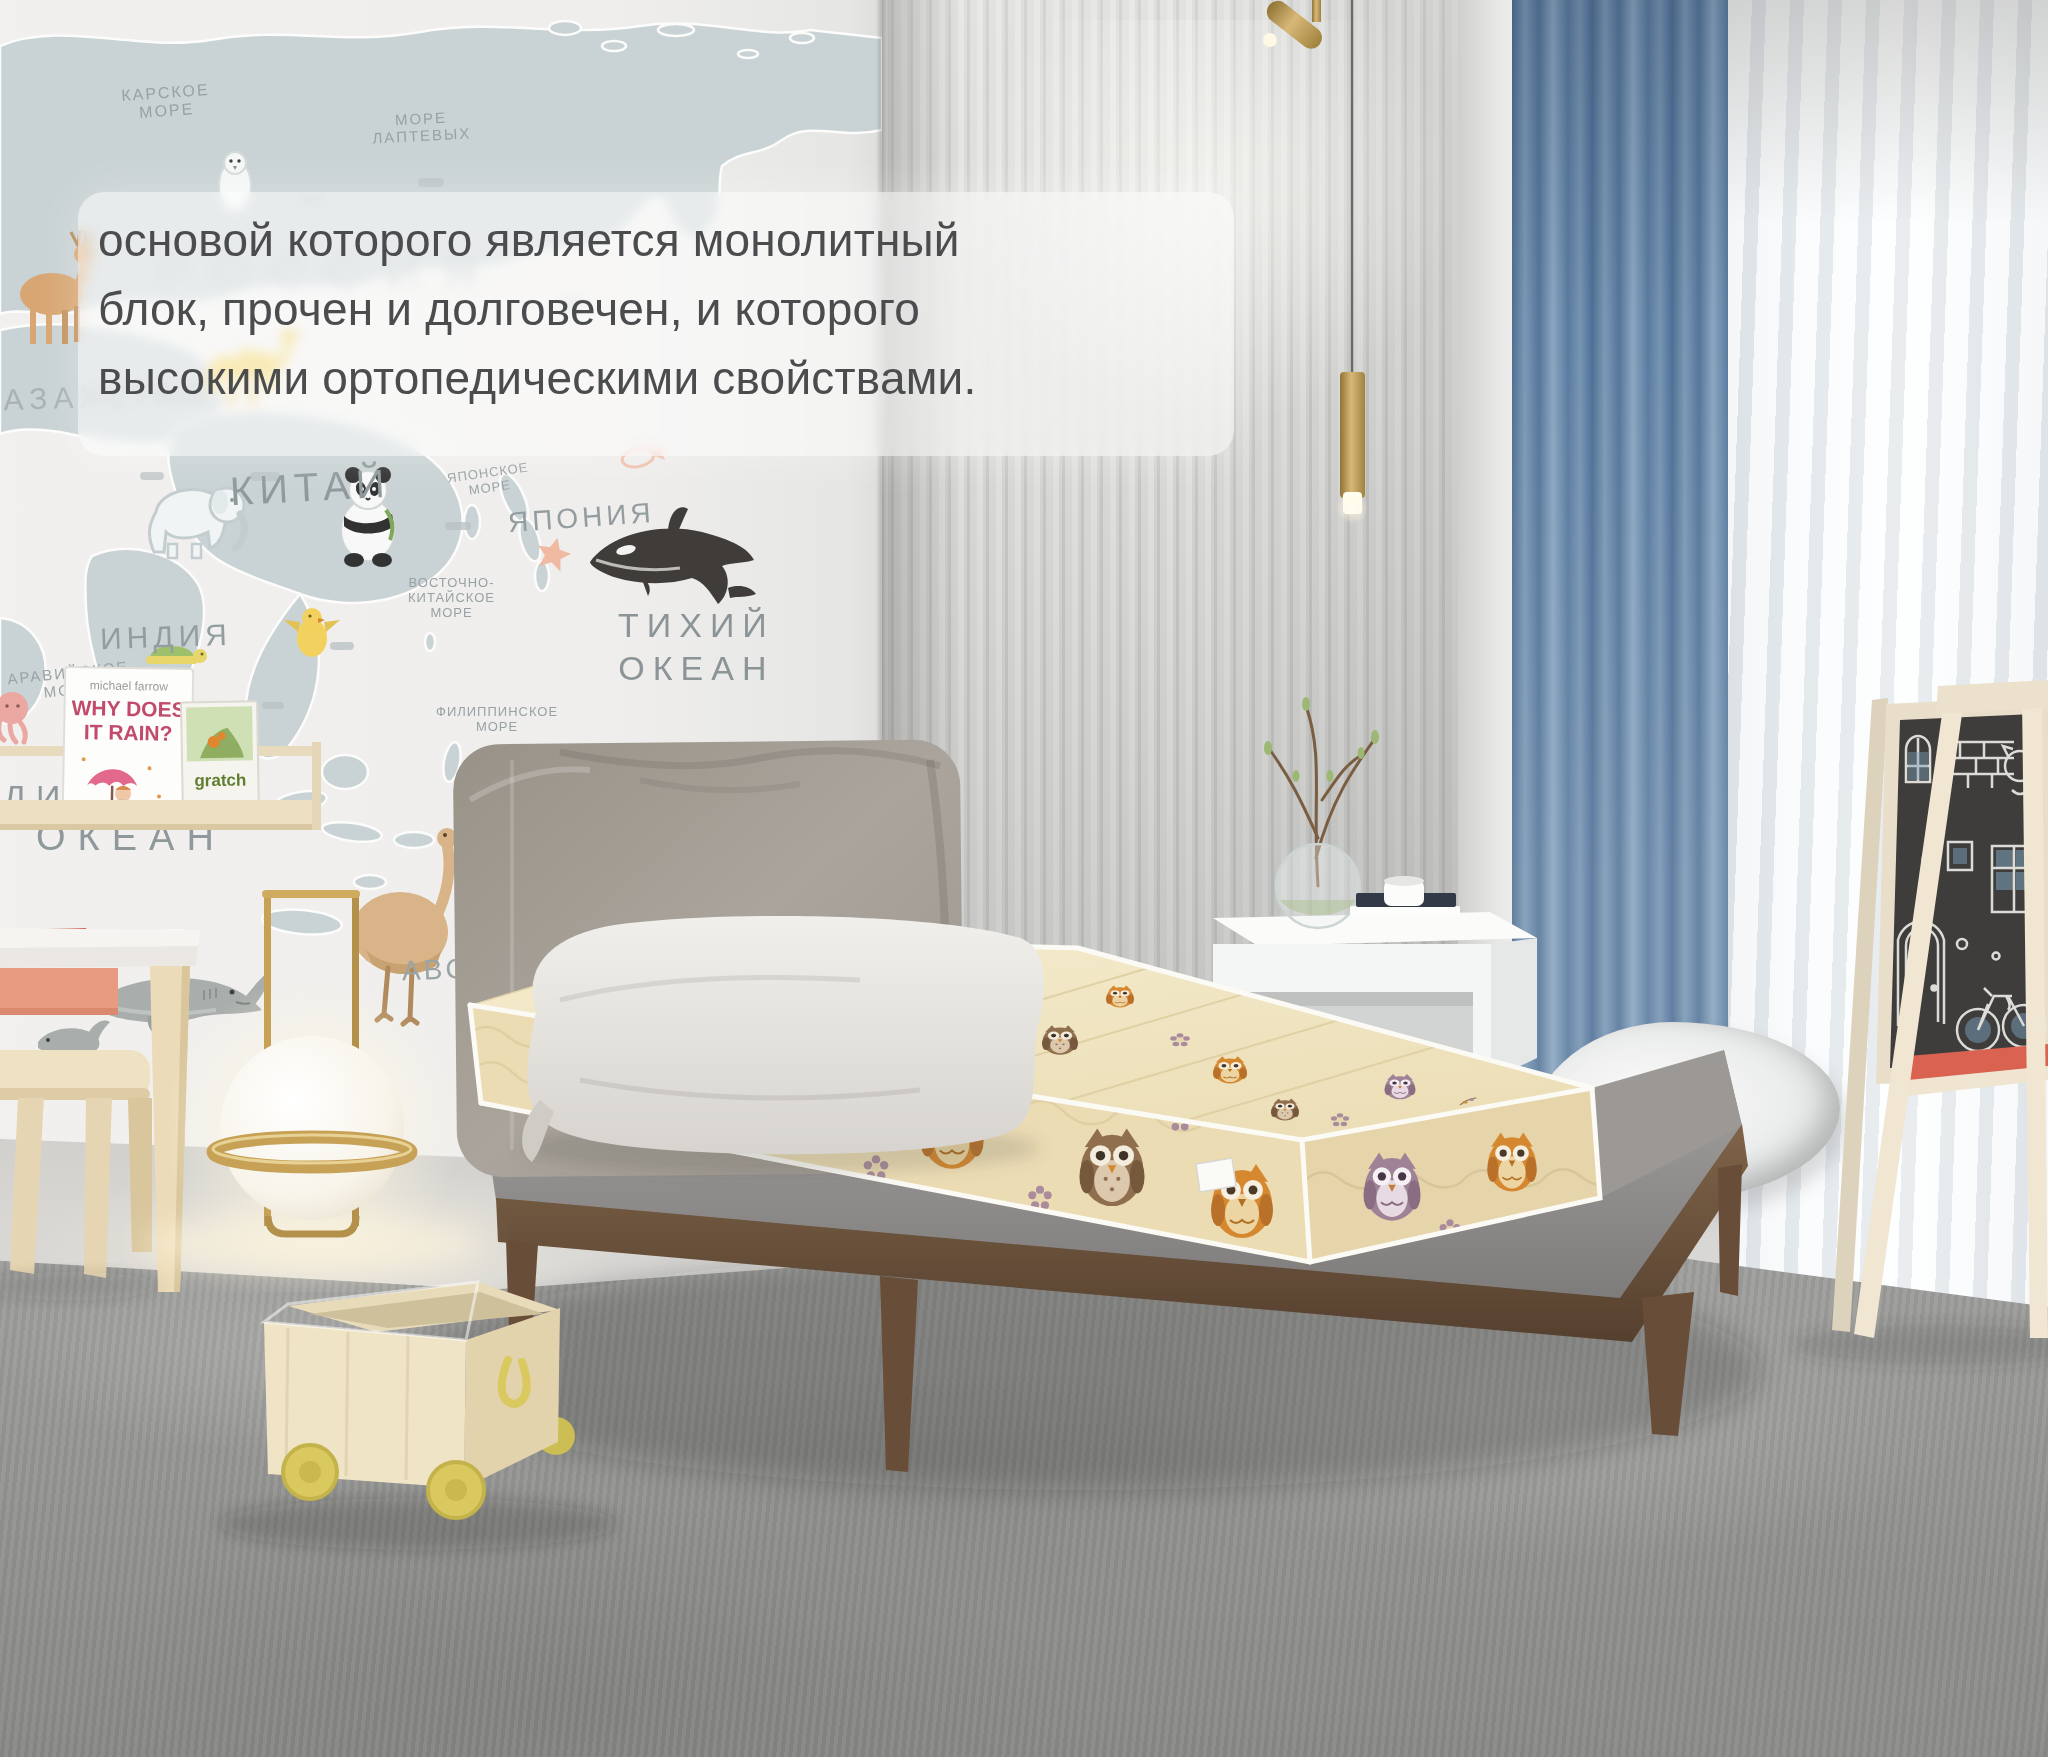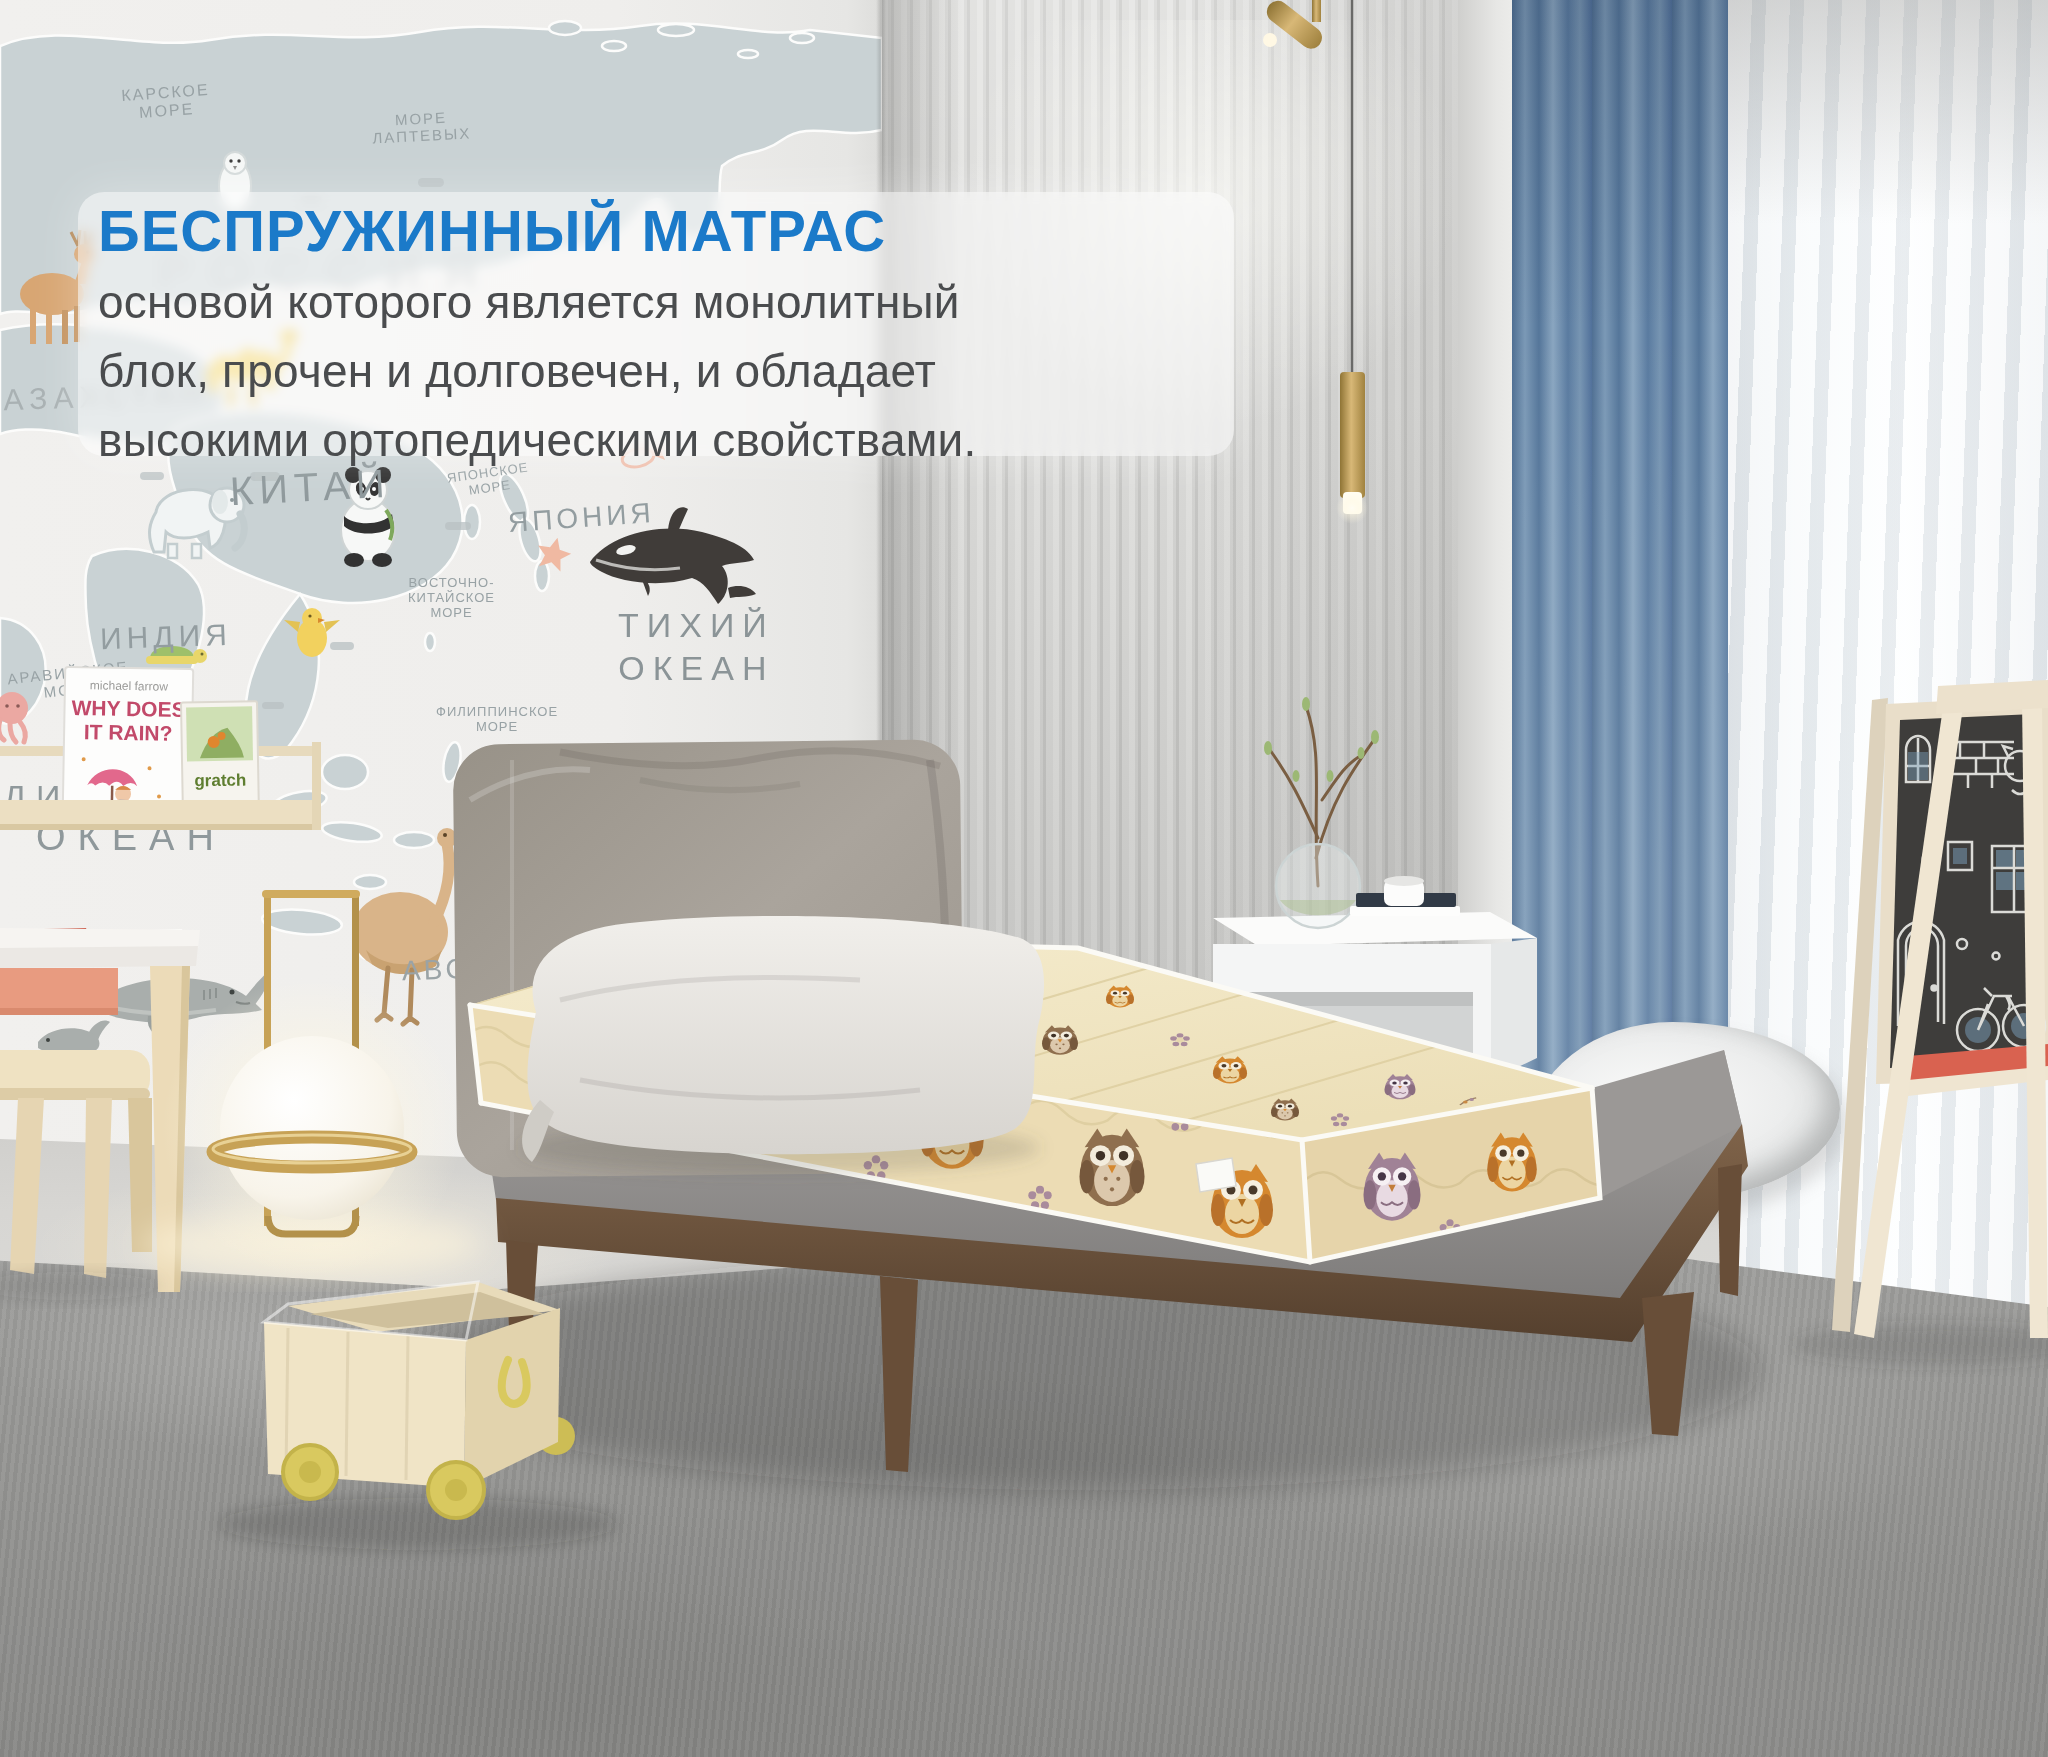--- a/index.html
+++ b/index.html
@@ -743,18 +743,17 @@
           <circle cx="52" cy="196" r="27" fill="none" stroke="#c3b34a" stroke-width="4"></circle>
           <circle cx="52" cy="196" r="11" fill="#c9b94e"></circle>
         <circle cx="198" cy="214" r="29" fill="#d9c95f"></circle>
           <circle cx="198" cy="214" r="28" fill="none" stroke="#c3b34a" stroke-width="4"></circle>
           <circle cx="198" cy="214" r="11" fill="#c9b94e"></circle>
       </g>
     </g>
   </svg>
 
   <div class="overlay-card">
-    <div class="overlay-title">БЕСПРУЖИННЫЙ МАТРАС</div>
     <div class="overlay-line">основой которого является монолитный</div>
-    <div class="overlay-line">блок, прочен и долговечен, и обладает</div>
+    <div class="overlay-line">блок, прочен и долговечен, и которого</div>
     <div class="overlay-line">высокими ортопедическими свойствами.</div>
   </div>
 </div>
 
 </body></html>

